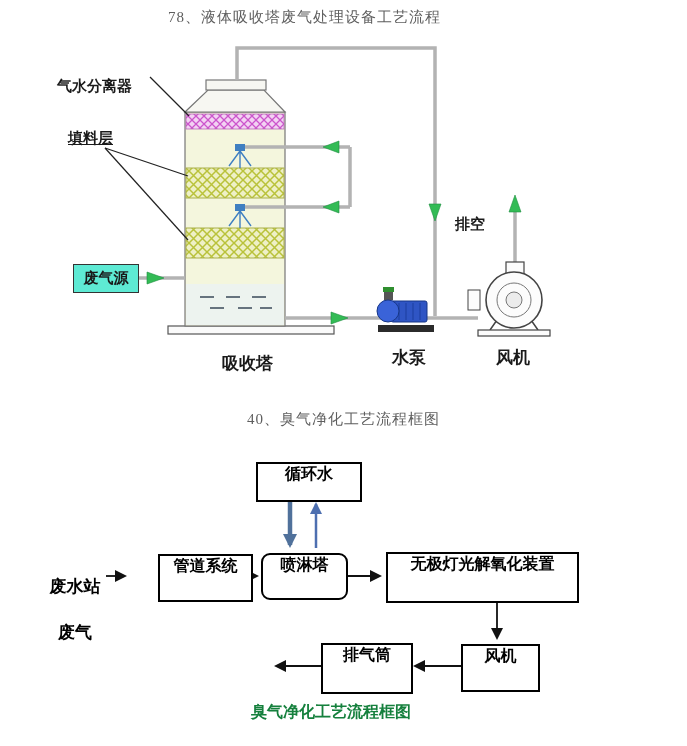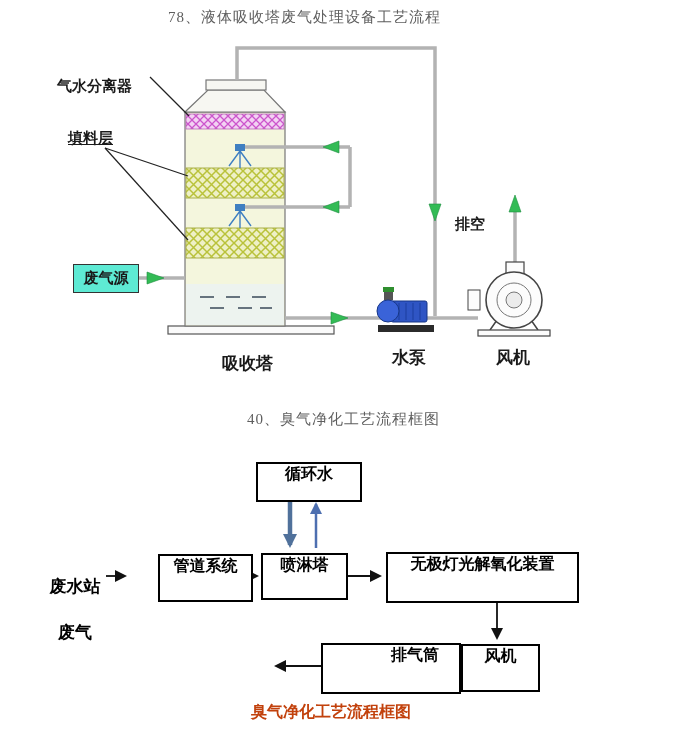--- a/index.html
+++ b/index.html
@@ -30,21 +30,21 @@
     position:absolute;border:2px solid #000;background:#fff;color:#000;
     display:flex;align-items:flex-start;justify-content:center;
     font-weight:bold;font-size:16px;white-space:nowrap;
   }
   .fc-text{
     position:absolute;font-weight:bold;font-size:17px;color:#000;
     text-align:center;line-height:1.35;white-space:pre-line;
   }
   .caption{
     position:absolute;top:702px;left:0;right:25px;text-align:center;
-    font-weight:bold;font-size:16px;color:#c2410c;
+    font-weight:bold;font-size:16px;color:#15803d;
   }
 </style>
 </head>
 <body>
 
 <div class="page">
 
   <svg class="gfx" width="687" height="746" viewBox="0 0 687 746">
     <defs>
       <pattern id="hatchY" width="9" height="9" patternUnits="userSpaceOnUse">
@@ -163,32 +163,32 @@
 
   <div class="fc-text" style="left:42px;top:553px;width:66px;text-align:center;">
     <div>废水站</div>
     <div>废气</div>
   </div>
 
   <div class="fc-box" style="left:130px;top:554px;width:91px;height:44px;margin-left:28px;">
     <span>管道系统</span>
   </div>
 
-  <div class="fc-box" style="left:261px;top:553px;width:83px;height:43px;">
+  <div class="fc-box" style="left:261px;top:553px;width:83px;height:43px;border-radius:9px;">
     <span>喷淋塔</span>
   </div>
 
   <div class="fc-box" style="left:386px;top:552px;width:189px;height:47px;">
     <span>无极灯光解氧化装置</span>
   </div>
 
   <div class="fc-box" style="left:461px;top:644px;width:75px;height:44px;">
     <span>风机</span>
   </div>
 
-  <div class="fc-box" style="left:321px;top:643px;width:88px;height:47px;padding-left:48px;">
+  <div class="fc-box" style="left:321px;top:643px;width:88px;height:47px;">
     <span>排气筒</span>
   </div>
 
 
   <div class="caption">臭气净化工艺流程框图</div>
 
 </div>
 
 </body></html>

